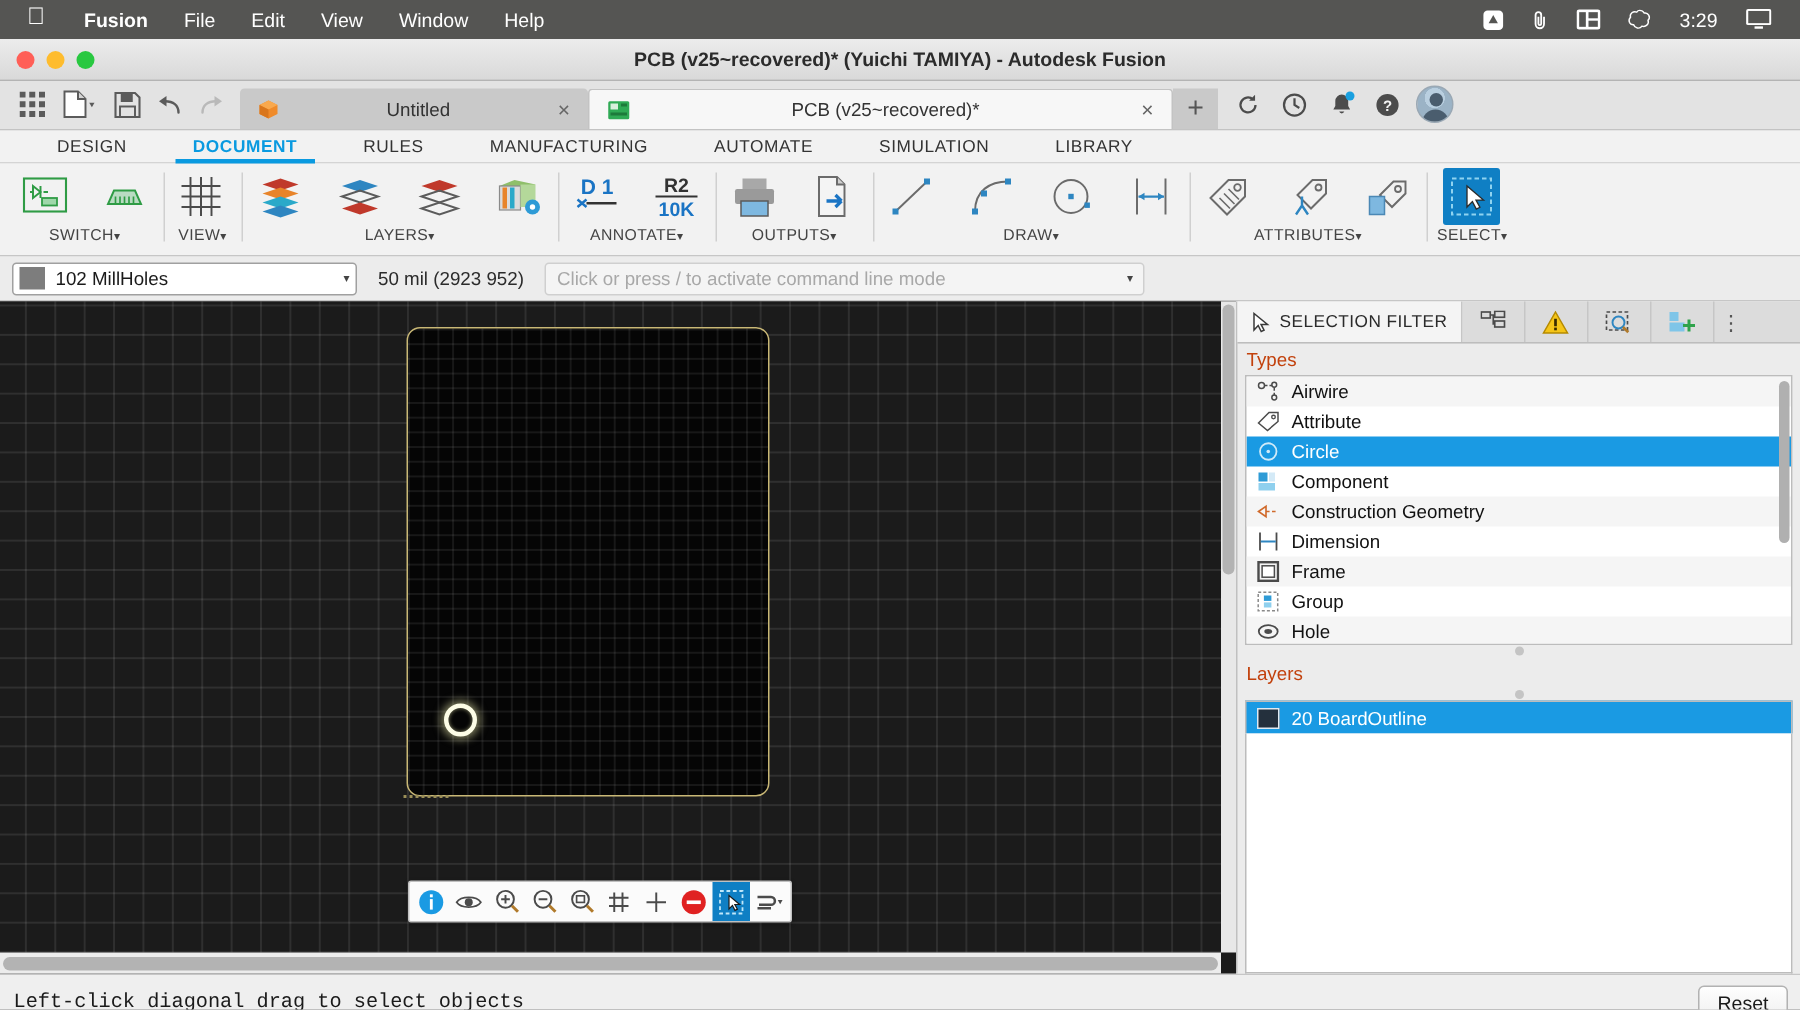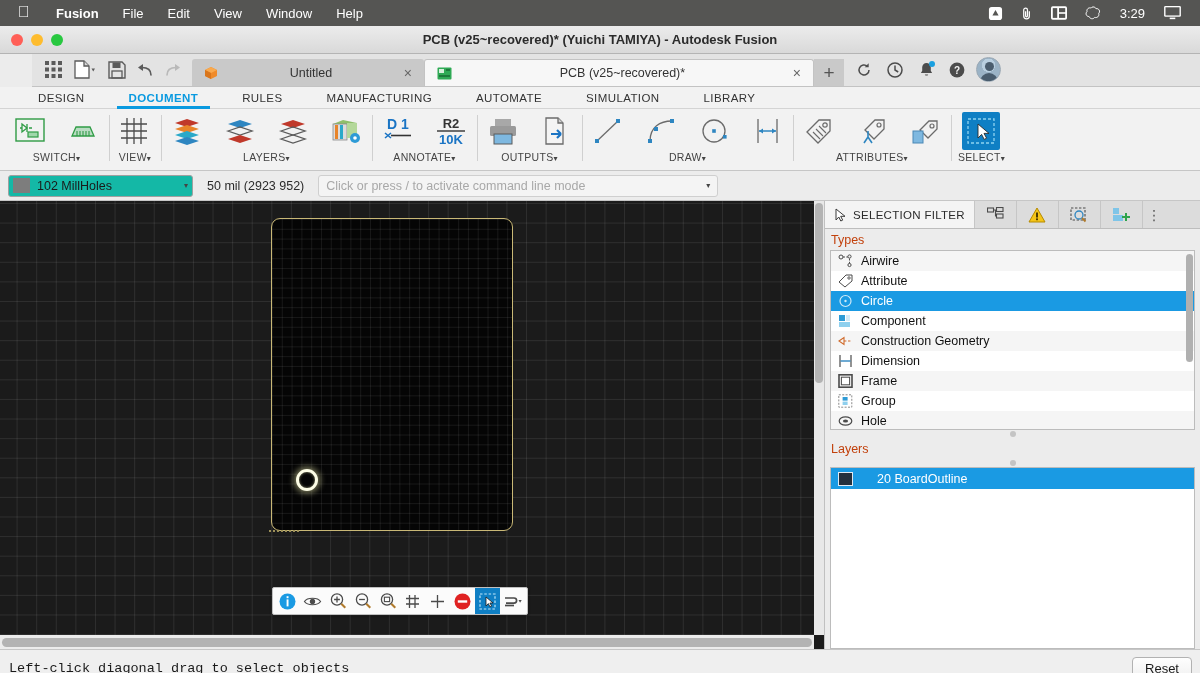--- a/index.html
+++ b/index.html
@@ -36,21 +36,20 @@
   .l-grn { background: #28c840; }
   .wintitle {
     position: absolute; left: 0; right: 0; text-align: center;
     font-size: 13px; font-weight: bold; color: #2b2b2b;
   }
 
   
   .tabstrip {
     height: 33px; background: #e3e3e3; display: flex; align-items: flex-end;
     border-bottom: 1px solid #c3c3c3;
-    margin-left: 32px;
   }
   .qat { display: flex; align-items: center; height: 33px; padding: 0 6px 0 8px; gap: 2px; }
   .qbtn {
     width: 26px; height: 26px; display: flex; align-items: center; justify-content: center;
     color: #5b5b5b;
   }
   .qbtn.wide { width: 34px; }
   .tab {
     height: 27px; min-width: 200px; display: flex; align-items: center;
     justify-content: center; gap: 7px; font-size: 12.5px; color: #333;
@@ -104,21 +103,21 @@
   .rlabel { font-size: 10.5px; color: #444; letter-spacing: .3px; line-height: 12px; }
   .rlabel .car { font-size: 8px; }
   .sel-active { background: #0f7fc4; border-radius: 2px; }
 
   
   .cmdbar {
     height: 30px; background: #ececec; display: flex; align-items: center;
     padding: 0 8px; gap: 14px; border-bottom: 1px solid #c6c6c6;
   }
   .layersel {
-    width: 185px; height: 22px; background: #14b8a6; border: 1px solid #a0a0a0; border-radius: 3px;
+    width: 230px; height: 22px; background: #ffffff; border: 1px solid #a0a0a0; border-radius: 3px;
     display: flex; align-items: center; padding: 0 4px; gap: 7px; font-size: 12.5px; color: #1a1a1a; justify-content: flex-end;
   }
   .swatch { width: 17px; height: 15px; background: #7d7d7d; }
   .layersel .lname { flex: 1; }
   .caret { font-size: 8px; color: #444; }
   .coords { font-size: 12.5px; color: #2b2b2b; }
   .cmdline {
     flex: 1; height: 22px; background: #f4f4f4; border: 1px solid #cfcfcf; border-radius: 3px;
     display: flex; align-items: center; padding: 0 7px; font-size: 12.5px; color: #a8a8a8;
     max-width: 400px;
@@ -192,21 +191,21 @@
   .prow { height: 20px; display: flex; align-items: center; gap: 7px; padding: 0 6px;
           font-size: 12.5px; color: #111; }
   .prow:nth-child(odd) { background: #f5f5f5; }
   .prow.sel { background: #1a9ae3; color: #fff; }
   .prow .ic { width: 17px; height: 15px; display: flex; align-items: center; justify-content: center; }
   .plist .sb { position: absolute; right: 1px; top: 1px; bottom: 1px; width: 7px; }
   .plist .sb i { position: absolute; left: 0; width: 7px; background: #b0b0b0; border-radius: 4px; display:block; }
   .grip { height: 8px; display: flex; align-items: center; justify-content: center; }
   .grip::after { content:""; width: 6px; height: 6px; border-radius: 50%; background: #c4c4c4; }
   .selbar { height: 22px; background: #1a9ae3; color: #fff; display: flex; align-items: center;
-            gap: 24px; padding: 0 7px; font-size: 12.5px; margin: 0 5px; border: 1px solid #bcbcbc;
+            gap: 8px; padding: 0 7px; font-size: 12.5px; margin: 0 5px; border: 1px solid #bcbcbc;
             border-bottom: none; }
   .selbar .sw { width: 15px; height: 14px; background: #24303d; border: 1px solid #dfe9f2; }
   .selbody { flex: 1; background: #fff; margin: 0 5px 0; border: 1px solid #bcbcbc; border-top: none; }
 
   
   .statusbar { height: 37px; background: #efefef; display: flex; align-items: center;
                border-top: 1px solid #c6c6c6; }
   .statustext { flex: 1; font-family: "Liberation Mono", monospace; font-size: 13.5px;
                 color: #1a1a1a; padding-left: 9px; }
   .resetbtn { width: 60px; height: 23px; margin-right: 8px; background: linear-gradient(#fefefe,#f0f0f0);

